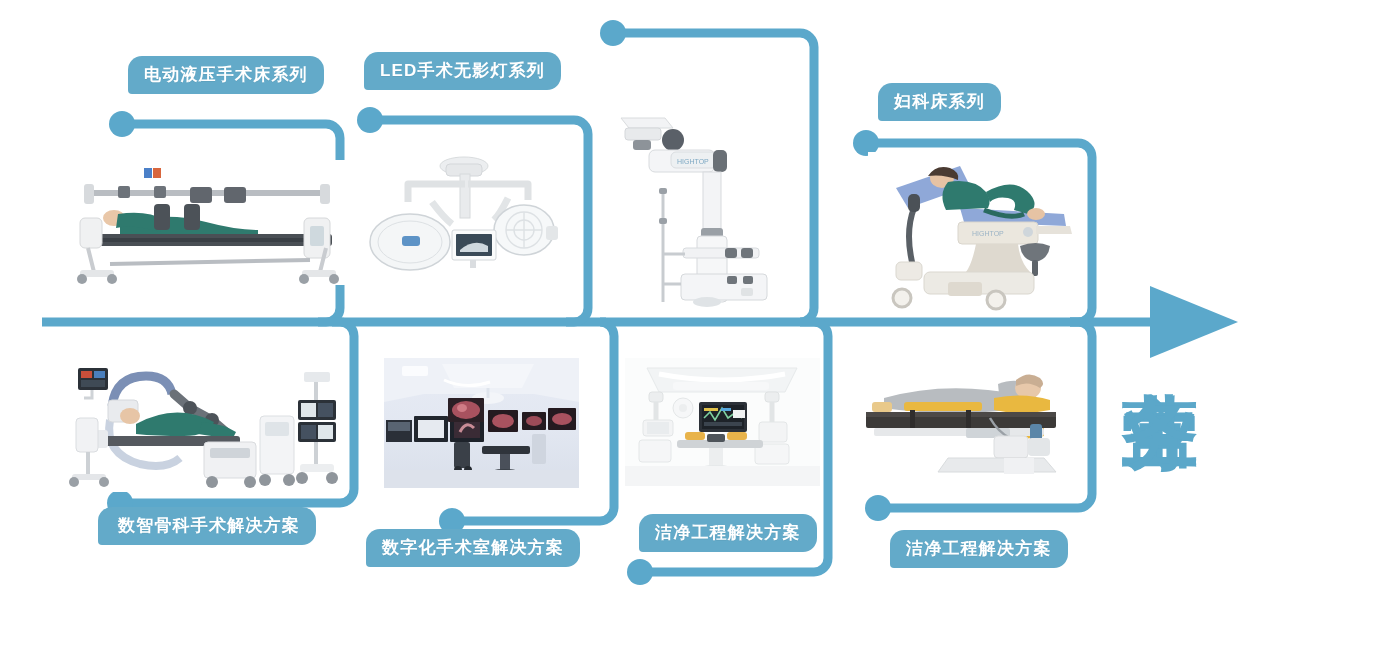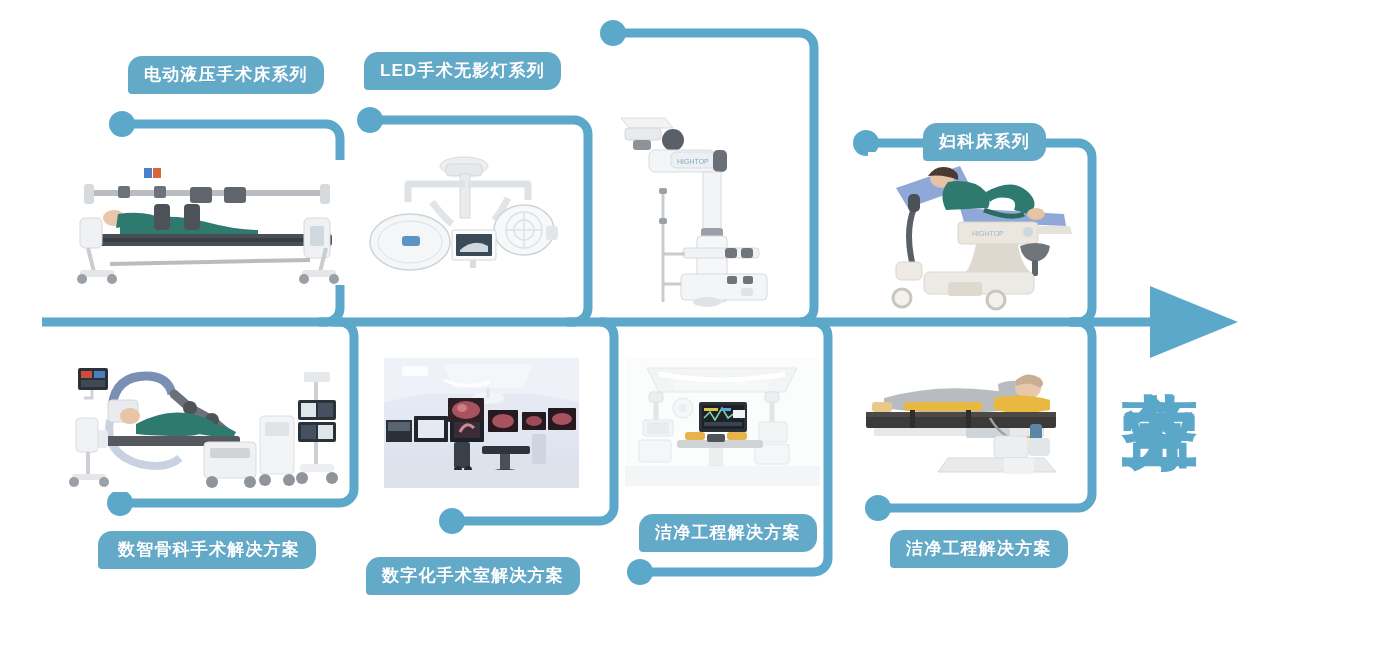--- a/index.html
+++ b/index.html
@@ -417,25 +417,25 @@
       <path d="M100 96 h96 l12 14 h-118 z" fill="#e8eaec" stroke="#d8dbdd"></path>
       <rect x="156" y="96" width="30" height="16" fill="#f0f1f3"></rect>
     </svg>
   </div>
 
   <div class="pill" style="left:128px;top:56px;">电动液压手术床系列</div>
 
   <div class="pill" style="left:364px;top:52px;text-align:right;">LED手术无影灯系列</div>
 
 
-  <div class="pill" style="left:923px;top:83px;margin-top:40px;">妇科床系列</div>
-
-  <div class="pill" style="left:98px;top:531px;padding-left:20px;">数智骨科手术解决方案</div>
-
-  <div class="pill" style="left:366px;top:557px;">数字化手术室解决方案</div>
+  <div class="pill" style="left:878px;top:83px;">妇科床系列</div>
+
+  <div class="pill" style="left:98px;top:507px;padding-left:20px;">数智骨科手术解决方案</div>
+
+  <div class="pill" style="left:366px;top:529px;">数字化手术室解决方案</div>
 
   <div class="pill" style="left:639px;top:514px;">洁净工程解决方案</div>
 
   <div class="pill" style="left:890px;top:530px;">洁净工程解决方案</div>
 
   <div id="headline">主营业务</div>
 
 </div>
 
 </body></html>

